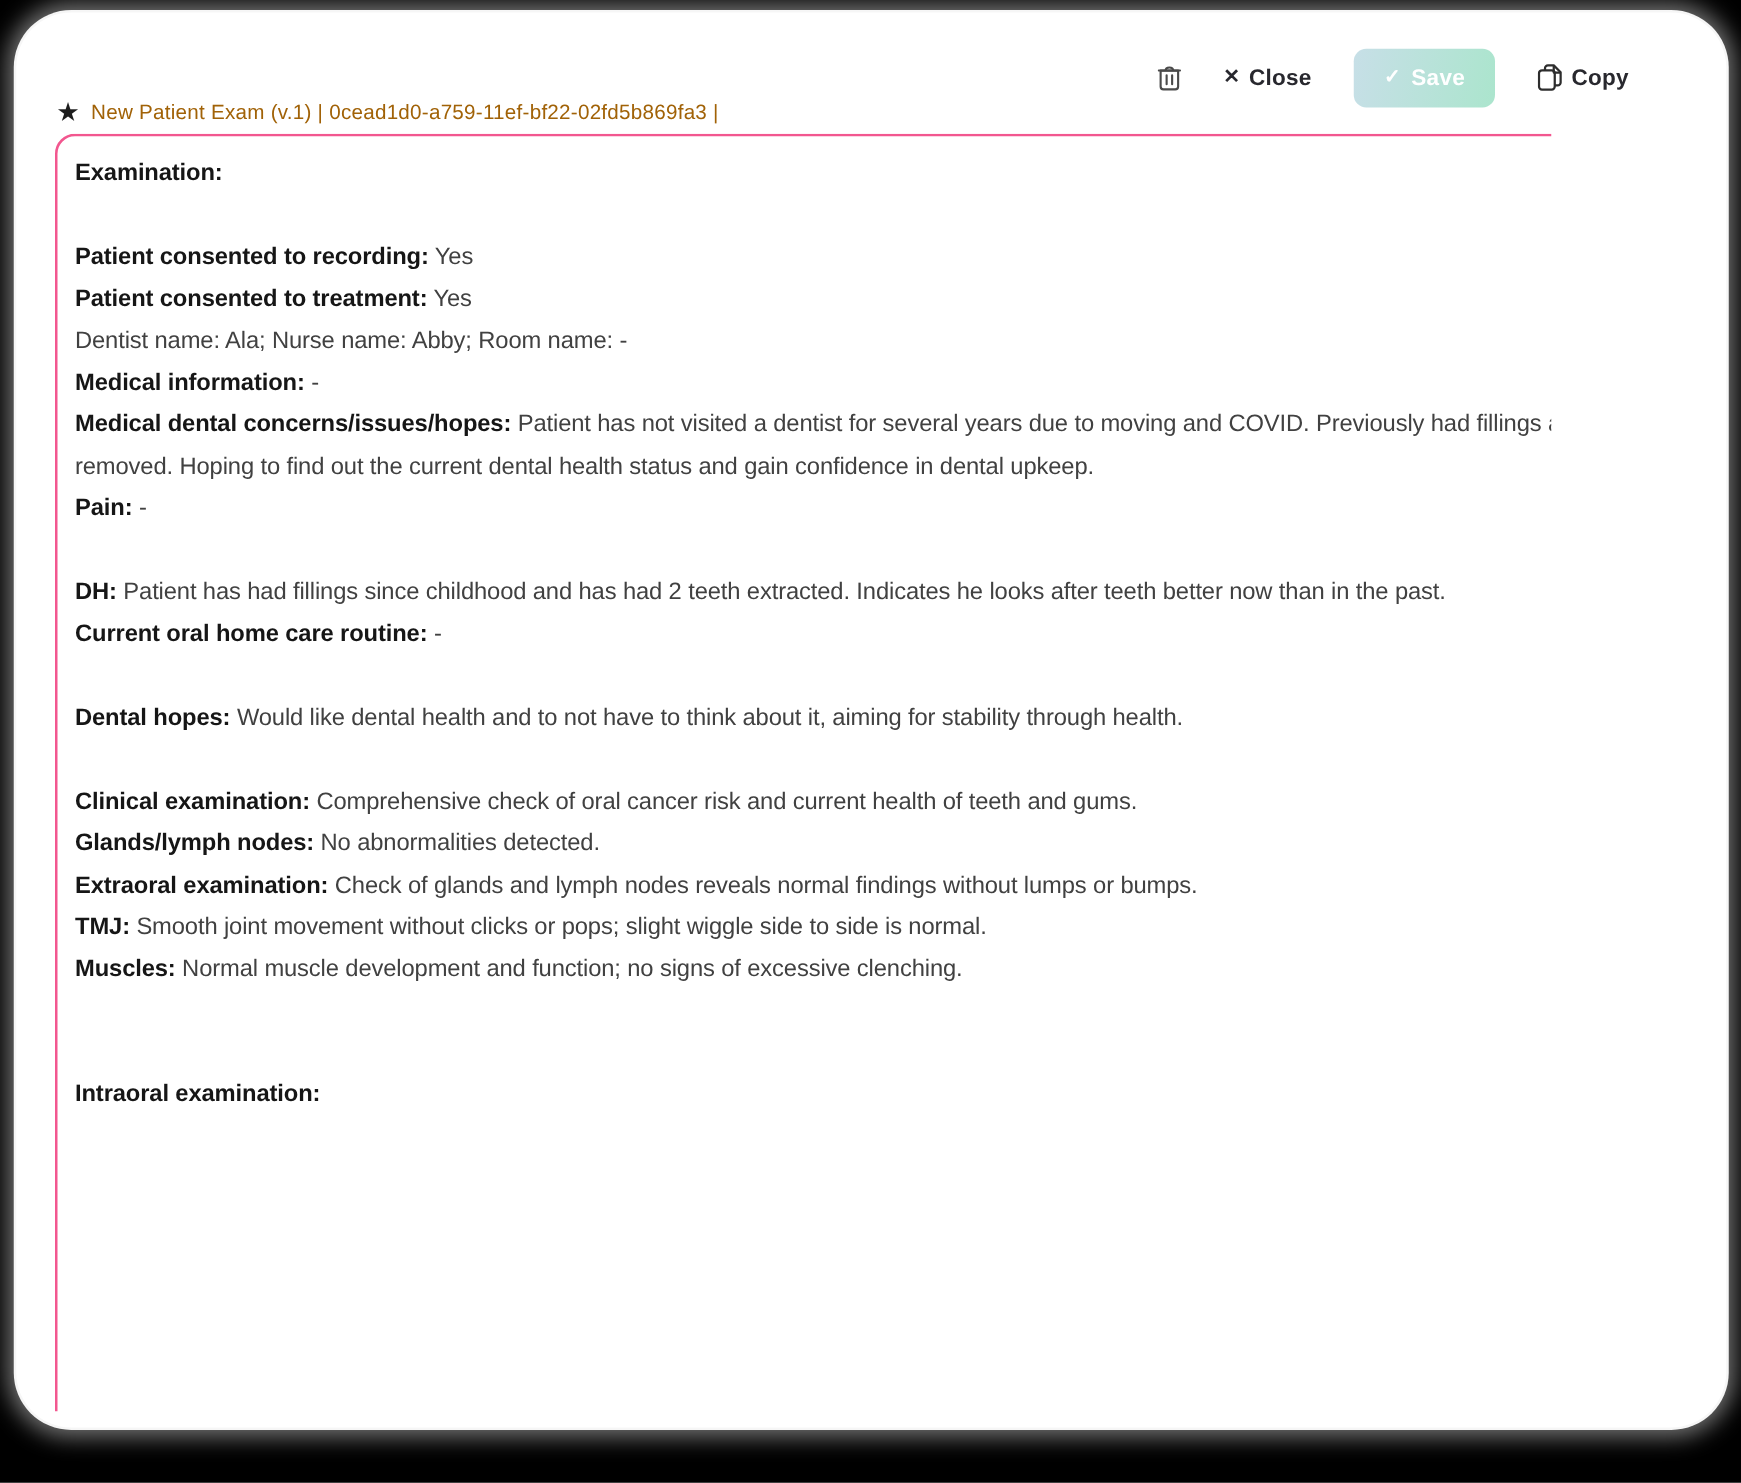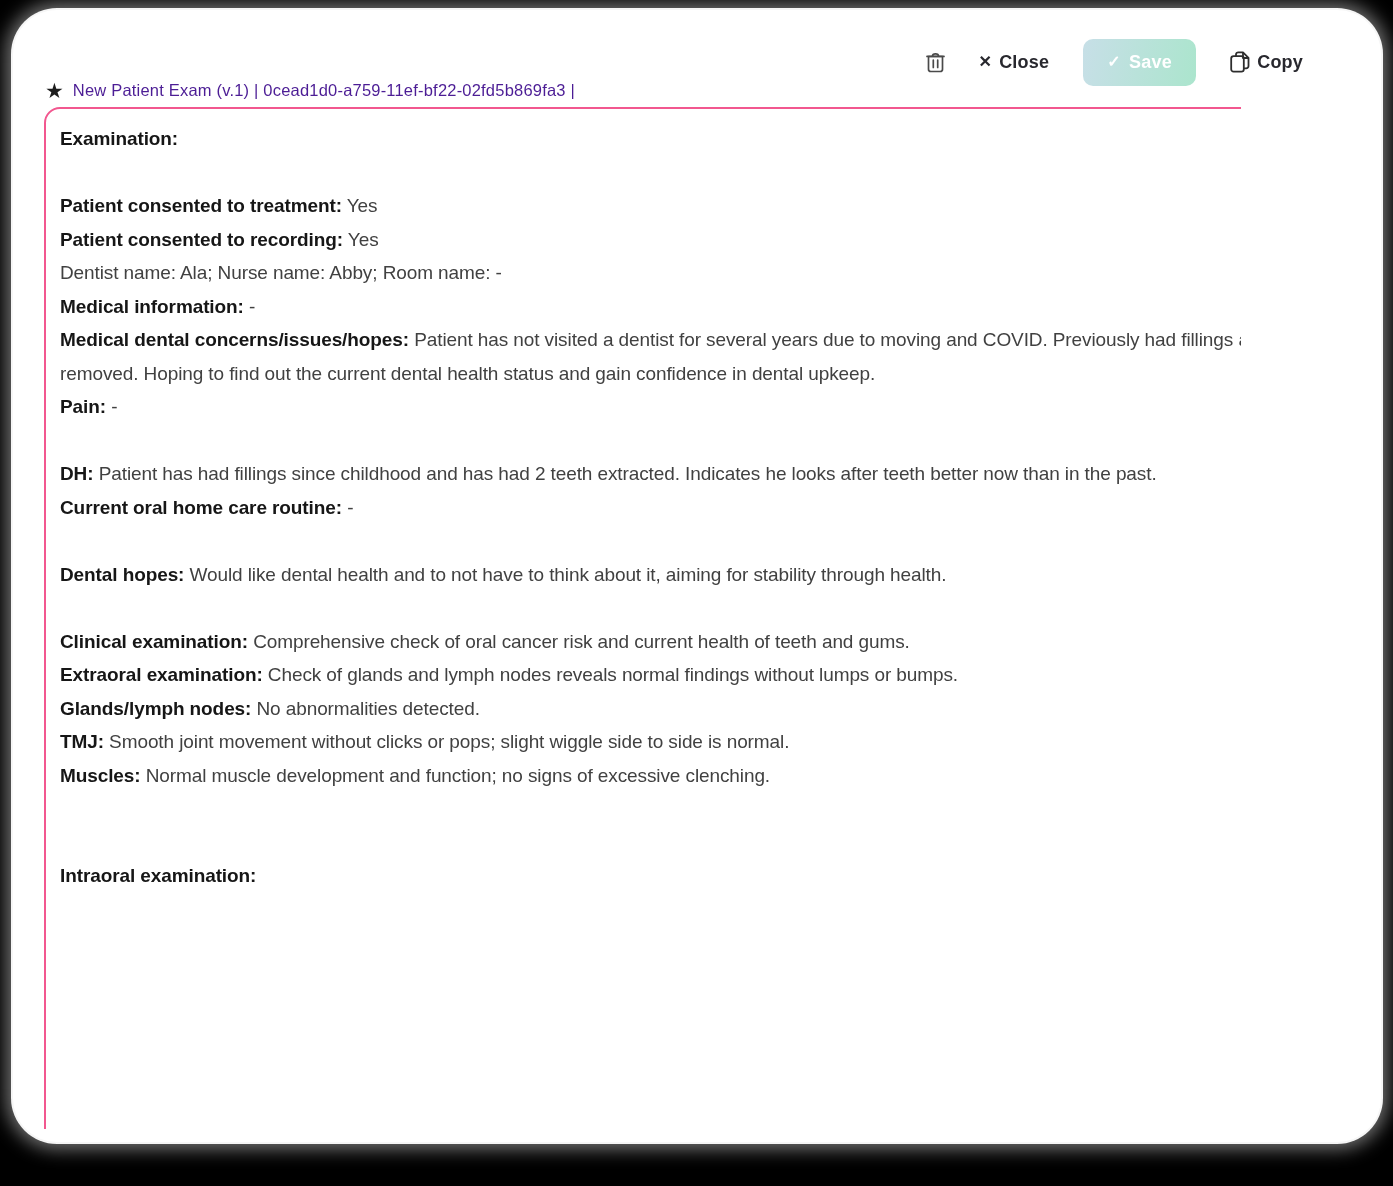--- a/index.html
+++ b/index.html
@@ -89,21 +89,21 @@
     gap: 9px;
   }
   .star-glyph {
     font-size: 21px;
     line-height: 1;
     color: #1d1d1d;
   }
   .doc-title {
     font-size: 16.5px;
     font-weight: 500;
-    color: #4c1d95;
+    color: #a16207;
     letter-spacing: 0.2px;
   }
   
   .note-clip {
     position: absolute;
     left: 31px; top: 97px;
     width: 1197px; height: 1022px;
     overflow: hidden;
   }
   .note-box {
@@ -169,35 +169,35 @@
   <div class="title-row">
     <span class="star-glyph">★</span>
     <span class="doc-title">New Patient Exam (v.1) | 0cead1d0-a759-11ef-bf22-02fd5b869fa3 |</span>
   </div>
 
   <div class="note-clip">
     <div class="note-box">
       <div>
           <p class="note-line"><b>Examination:</b></p>
           <p class="note-line">&nbsp;</p>
+          <p class="note-line"><b>Patient consented to recording:</b><span> Yes</span></p>
           <p class="note-line"><b>Patient consented to treatment:</b><span> Yes</span></p>
-          <p class="note-line"><b>Patient consented to recording:</b><span> Yes</span></p>
           <p class="note-line"><span>Dentist name: Ala; Nurse name: Abby; Room name: -</span></p>
           <p class="note-line"><b>Medical information:</b><span> -</span></p>
           <p class="note-line"><b>Medical dental concerns/issues/hopes:</b><span> Patient has not visited a dentist for several years due to moving and COVID. Previously had fillings and teeth removed. Hoping to find out the current dental health status and gain confidence in dental upkeep.</span></p>
           <p class="note-line"><b>Pain:</b><span> -</span></p>
           <p class="note-line">&nbsp;</p>
           <p class="note-line"><b>DH:</b><span> Patient has had fillings since childhood and has had 2 teeth extracted. Indicates he looks after teeth better now than in the past.</span></p>
           <p class="note-line"><b>Current oral home care routine:</b><span> -</span></p>
           <p class="note-line">&nbsp;</p>
           <p class="note-line"><b>Dental hopes:</b><span> Would like dental health and to not have to think about it, aiming for stability through health.</span></p>
           <p class="note-line">&nbsp;</p>
           <p class="note-line"><b>Clinical examination:</b><span> Comprehensive check of oral cancer risk and current health of teeth and gums.</span></p>
+          <p class="note-line"><b>Glands/lymph nodes:</b><span> No abnormalities detected.</span></p>
           <p class="note-line"><b>Extraoral examination:</b><span> Check of glands and lymph nodes reveals normal findings without lumps or bumps.</span></p>
-          <p class="note-line"><b>Glands/lymph nodes:</b><span> No abnormalities detected.</span></p>
           <p class="note-line"><b>TMJ:</b><span> Smooth joint movement without clicks or pops; slight wiggle side to side is normal.</span></p>
           <p class="note-line"><b>Muscles:</b><span> Normal muscle development and function; no signs of excessive clenching.</span></p>
           <p class="note-line">&nbsp;</p>
           <p class="note-line">&nbsp;</p>
           <p class="note-line"><b>Intraoral examination:</b></p>
         </div>
     </div>
   </div>
 
 </div>

